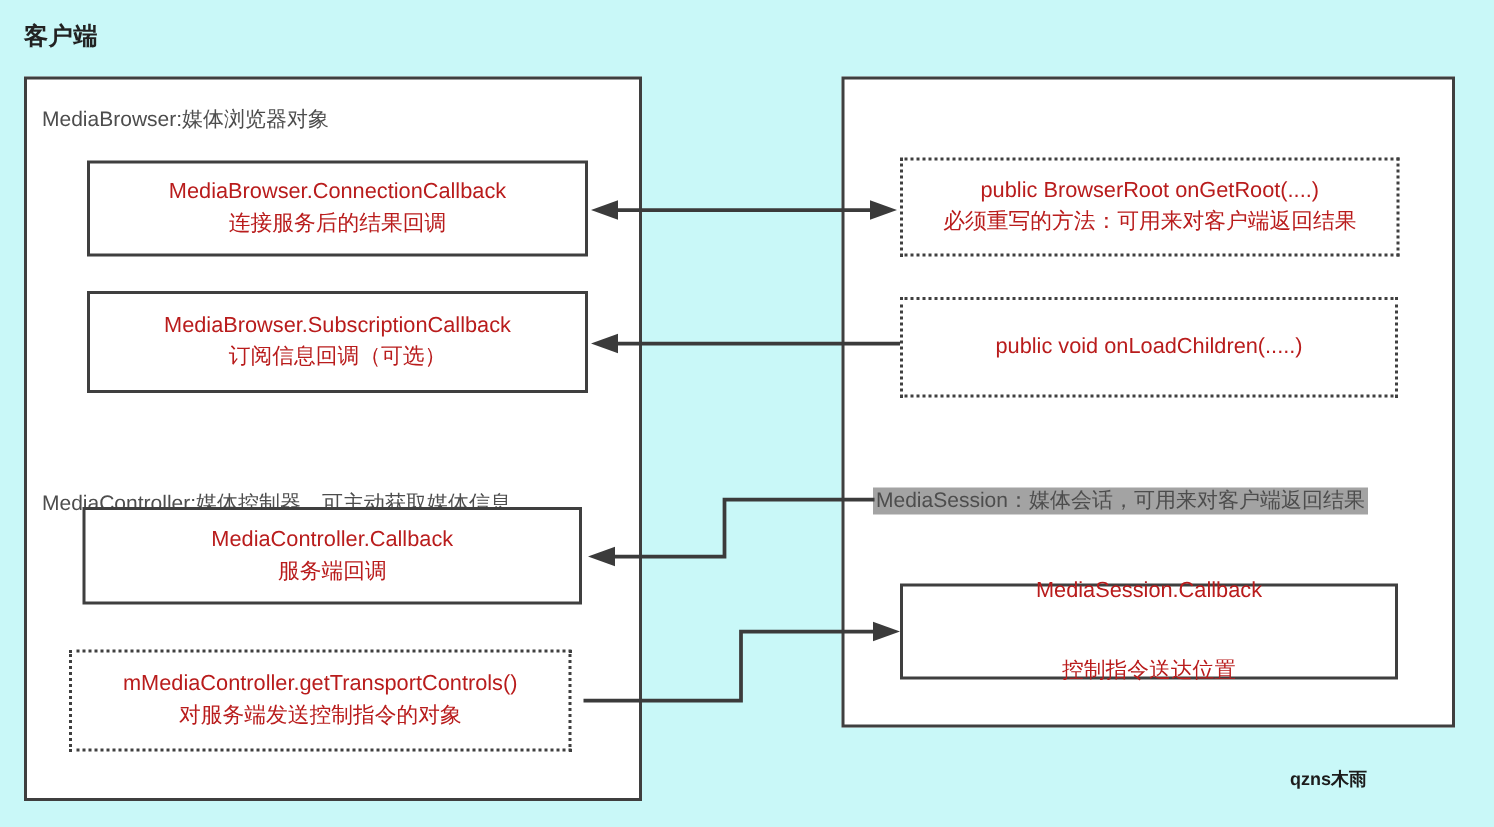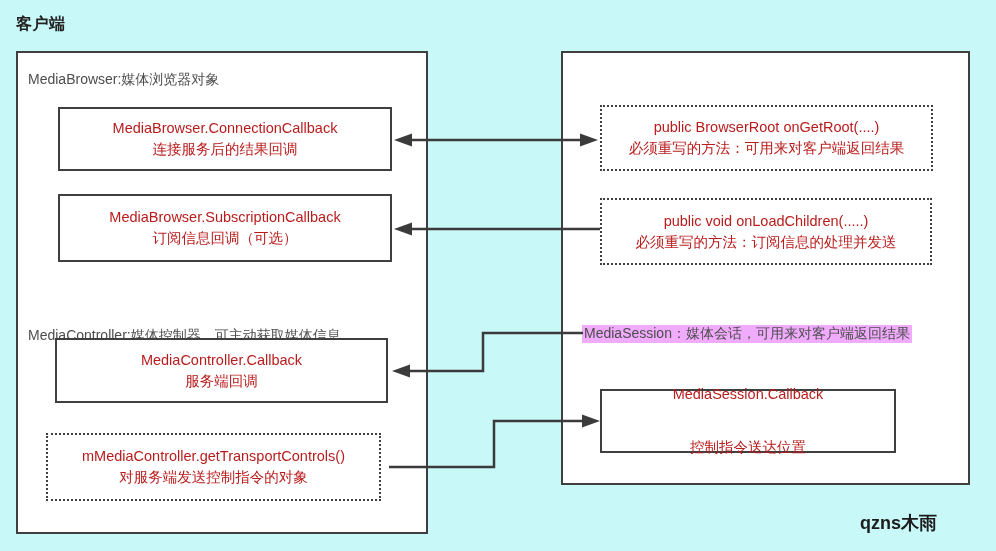--- a/index.html
+++ b/index.html
@@ -24,45 +24,45 @@
     border:2px solid #3f3f3f;box-sizing:border-box;
   }
   .outer-client{left:16px;top:51px;width:412px;height:483px;}
   .outer-server{left:561px;top:51px;width:409px;height:434px;}
 
   .free-label{
     position:absolute;font-size:14px;color:#4d4d4d;white-space:nowrap;
   }
   .lbl-browser{left:28px;top:71px;}
   .lbl-controller{left:28px;top:295px;margin-top:32px;}
-  .lbl-session{left:582px;top:325px;background:#f0abfc;padding:0 2px;}
+  .lbl-session{left:582px;top:325px;background:#a3a3a3;padding:0 2px;}
 
   .node{
     position:absolute;background:#ffffff;box-sizing:border-box;
     display:flex;flex-direction:column;justify-content:center;align-items:center;
     font-size:14.5px;color:#b91c1c;line-height:21px;text-align:center;
   }
   .solid{border:2px solid #3f3f3f;}
   .dotted{border:2px dotted #3f3f3f;}
 
   .node-conn {left:58px; top:107px;width:334px;height:64px;}
   .node-sub  {left:58px; top:194px;width:334px;height:68px;}
   .node-ctrl {left:55px; top:338px;width:333px;height:65px;}
   .node-trans{left:46px; top:433px;width:335px;height:68px;}
   .node-root {left:600px;top:105px;width:333px;height:66px;}
   .node-load {left:600px;top:198px;width:332px;height:67px;}
-  .node-sess {left:600px;top:389px;width:296px;height:64px;gap:32px;}
+  .node-sess {left:600px;top:389px;width:332px;height:64px;gap:32px;}
 
   .arrows{position:absolute;left:0;top:0;width:996px;height:551px;pointer-events:none;}
   .arrows line,.arrows polyline{stroke:#3b3b3b;stroke-width:2.5;fill:none;}
   .arrows polygon{fill:#3b3b3b;stroke:none;}
 
   .watermark{
     position:absolute;left:860px;top:511px;
-    font-size:18px;font-weight:bold;color:#1c1c1c;white-space:nowrap;
+    font-size:12px;font-weight:bold;color:#1c1c1c;white-space:nowrap;
   }
 </style>
 </head>
 <body>
 
 <div class="stage">
 
   <div class="panel-title title-client">客户端</div>
 
   <div class="outer outer-client"></div>
@@ -92,21 +92,20 @@
     <span>对服务端发送控制指令的对象</span>
   </div>
 
   <div class="node dotted node-root">
     <span>public BrowserRoot onGetRoot(....)</span>
     <span>必须重写的方法：可用来对客户端返回结果</span>
   </div>
 
   <div class="node dotted node-load">
     <span>public void onLoadChildren(.....)</span>
-    <span>必须重写的方法：订阅信息的处理并发送</span>
   </div>
 
   <div class="node solid node-sess">
     <span>MediaSession.Callback</span>
     <span>控制指令送达位置</span>
   </div>
 
   <svg class="arrows" viewBox="0 0 996 551" xmlns="http://www.w3.org/2000/svg">
 
     <g>

